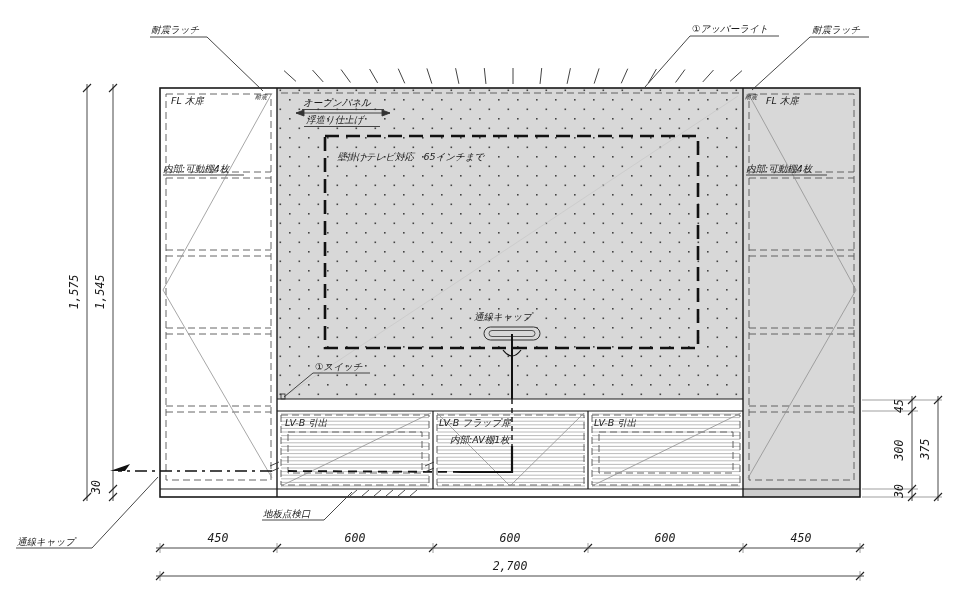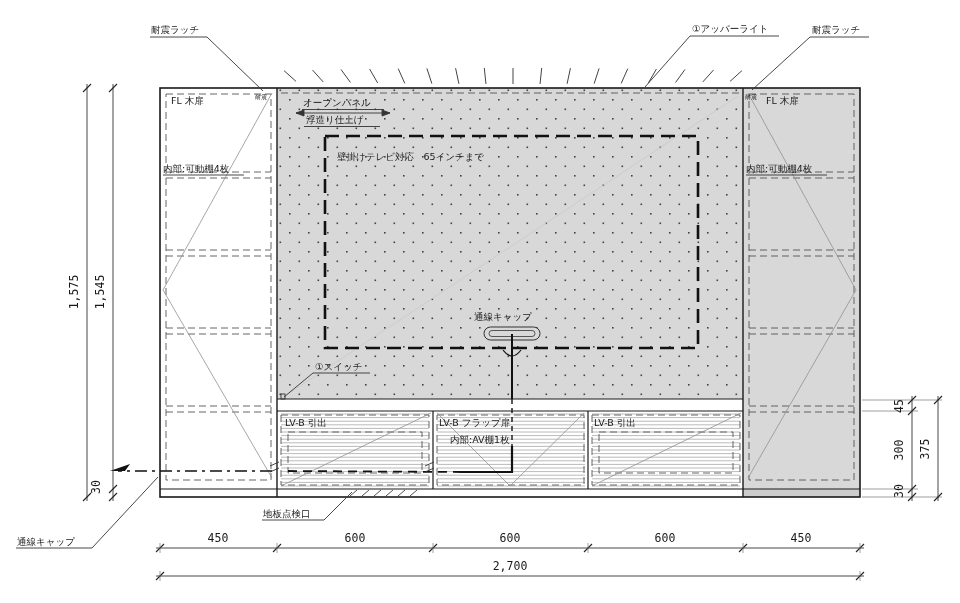--- a/index.html
+++ b/index.html
@@ -1,16 +1,16 @@
 <!DOCTYPE html>
 <html><head>
 <meta charset="utf-8">
 <style>
   html,body{margin:0;padding:0;background:#ffffff;}
-  .canvas{width:960px;height:603px;position:relative;background:#fff;overflow:hidden;}
+  .canvas{width:960px;height:603px;position:relative;background:#fff;overflow:hidden;font-style:italic;}
   svg{display:block;}
   svg text{font-family:"DejaVu Sans","Liberation Sans",sans-serif;fill:#1a1a1a;}
   .lbl{font-size:9.5px;}
   .lbl-sm{font-size:6px;}
   .dim{font-size:11.5px;font-family:"DejaVu Sans Mono","Liberation Mono",monospace;}
   .thin{stroke:#333;stroke-width:0.9;fill:none;}
 </style>
 </head>
 <body>
 

